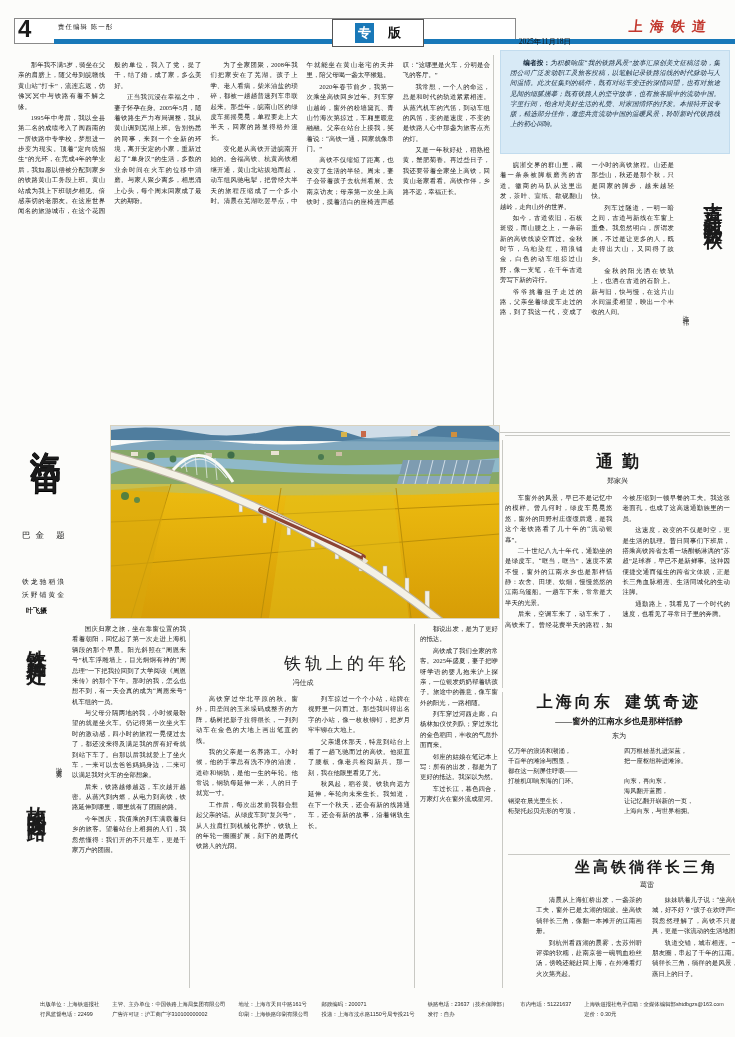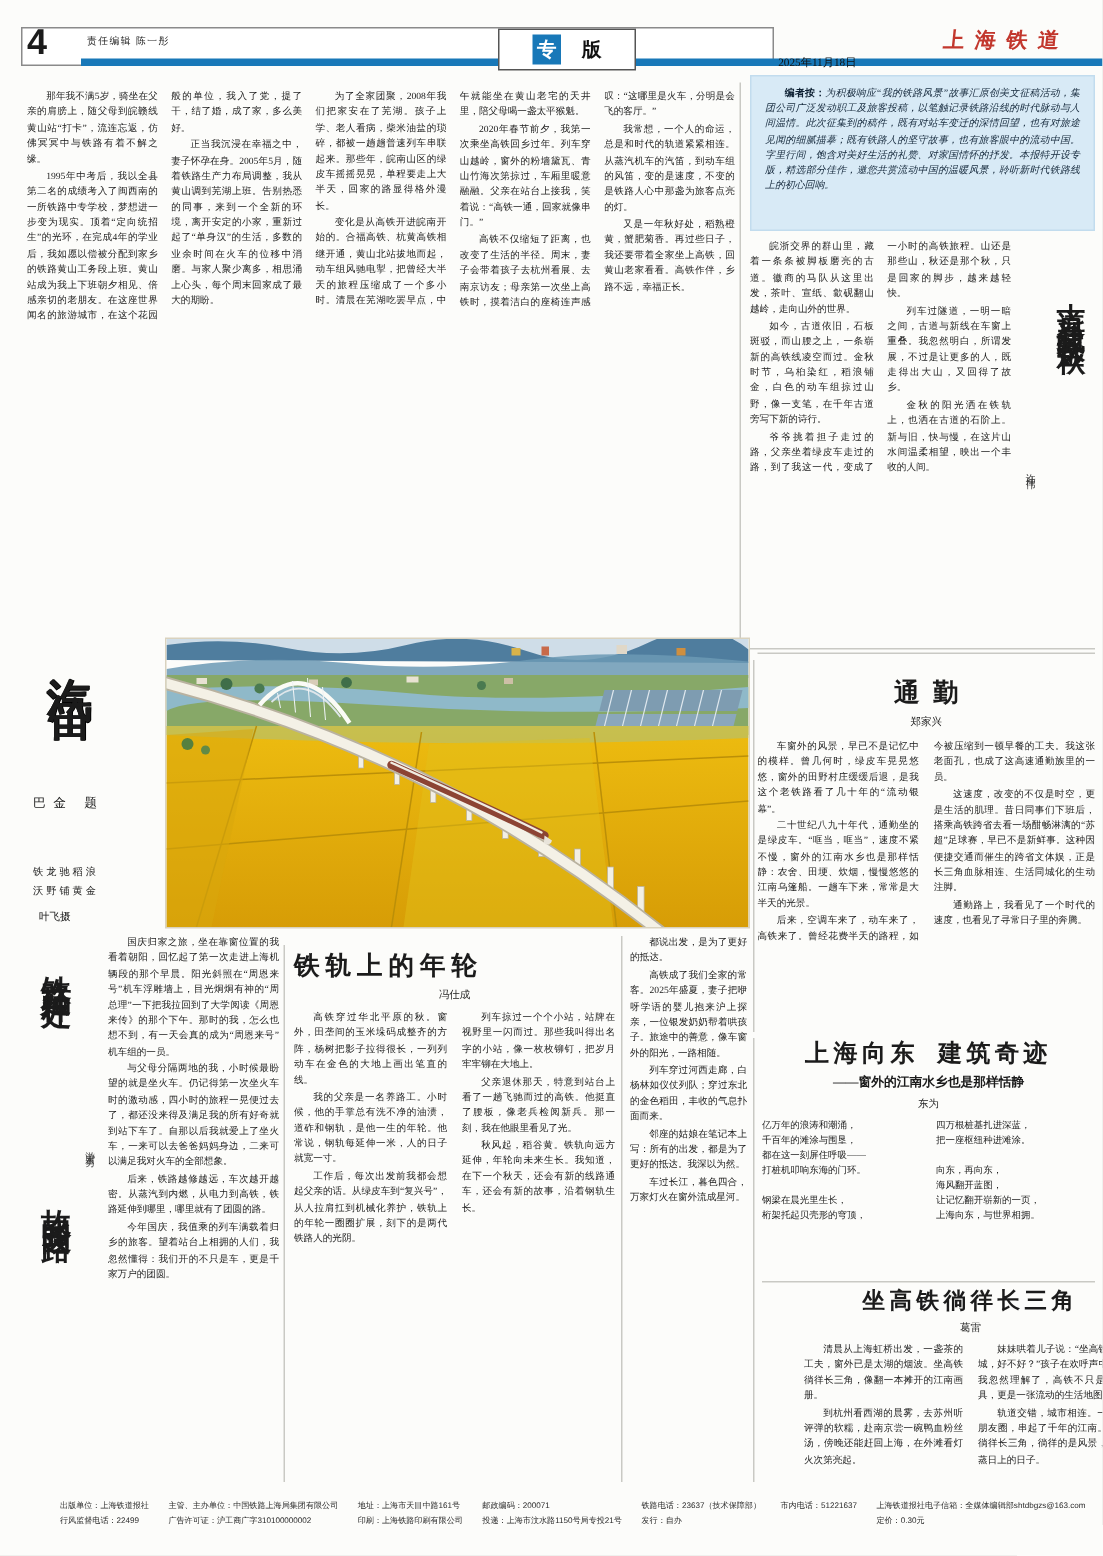--- a/index.html
+++ b/index.html
@@ -38,36 +38,36 @@
   .gudao-title{width:56px;position:relative;}
   .vtitle{writing-mode:vertical-rl;font-size:19px;font-weight:bold;letter-spacing:5px;line-height:1.2;
           position:absolute;right:6px;top:26px;}
   .vauthor{writing-mode:vertical-rl;font-size:6.5px;position:absolute;right:40px;top:150px;letter-spacing:2px;color:#333;}
   
   .photo-side{position:absolute;left:18px;top:428px;width:86px;height:192px;}
   .calli{writing-mode:vertical-rl;font-size:30px;font-weight:900;letter-spacing:12px;position:absolute;left:6px;top:0;
          text-shadow:0.6px 0 #000,0 0.6px #000;}
   .calli-credit{position:absolute;left:4px;top:102px;font-size:8.5px;letter-spacing:5px;color:#222;}
   .photo-cap{position:absolute;left:4px;top:148px;font-size:6.8px;line-height:1.9;letter-spacing:2px;color:#222;}
-  .photo-credit{position:absolute;left:8px;top:178px;font-size:7px;font-weight:normal;color:#111;}
+  .photo-credit{position:absolute;left:8px;top:178px;font-size:7px;font-weight:bold;color:#111;}
   .photo{position:absolute;left:110px;top:425px;width:388px;height:192px;border:1px solid #d9d2be;box-sizing:content-box;}
   
   .tongqin{position:absolute;left:505px;top:419px;width:225px;margin-top:16px;}
   .tq-title{font-size:17px;font-weight:bold;text-align:center;letter-spacing:9px;text-indent:9px;margin-top:14px;}
   .tq-body{margin-top:7px;columns:2;column-gap:10px;height:176px;overflow:hidden;}
   
   .tielu{position:absolute;left:18px;top:624px;width:168px;height:366px;}
   .tielu-head{position:absolute;left:0;top:10px;width:46px;height:300px;}
   .tielu-head .ph{writing-mode:vertical-rl;font-size:20px;font-weight:bold;line-height:1.1;letter-spacing:4px;position:absolute;left:8px;}
   .tielu-head .p2{top:156px;}
   .tielu-author{writing-mode:vertical-rl;position:absolute;left:36px;top:128px;font-size:6.5px;letter-spacing:2px;color:#333;}
   .tielu-body{position:absolute;left:54px;top:0;width:114px;height:366px;overflow:hidden;}
   
   .tiegui{position:absolute;left:196px;top:632px;width:214px;}
-  .tg-title{font-size:17px;font-weight:bold;text-align:left;letter-spacing:4px;}
+  .tg-title{font-size:17px;font-weight:normal;text-align:right;letter-spacing:4px;margin-top:20px;}
   .tg-body{margin-top:6px;columns:2;column-gap:10px;height:300px;overflow:hidden;}
   
   .contcol{position:absolute;left:420px;top:624px;width:78px;height:366px;overflow:hidden;}
   
   .shanghai{position:absolute;left:508px;top:692px;width:222px;}
   .sh-title{font-size:16px;font-weight:bold;text-align:center;letter-spacing:3px;font-family:Liberation Mono, monospace;}
   .sh-sub{font-size:8.5px;font-weight:bold;text-align:center;margin-top:3px;}
   .sh-body{margin-top:5px;columns:2;column-gap:10px;height:112px;overflow:hidden;}
   .sh-body div{font-size:6.3px;line-height:1.6;text-align:justify;min-height:10px;}
   

